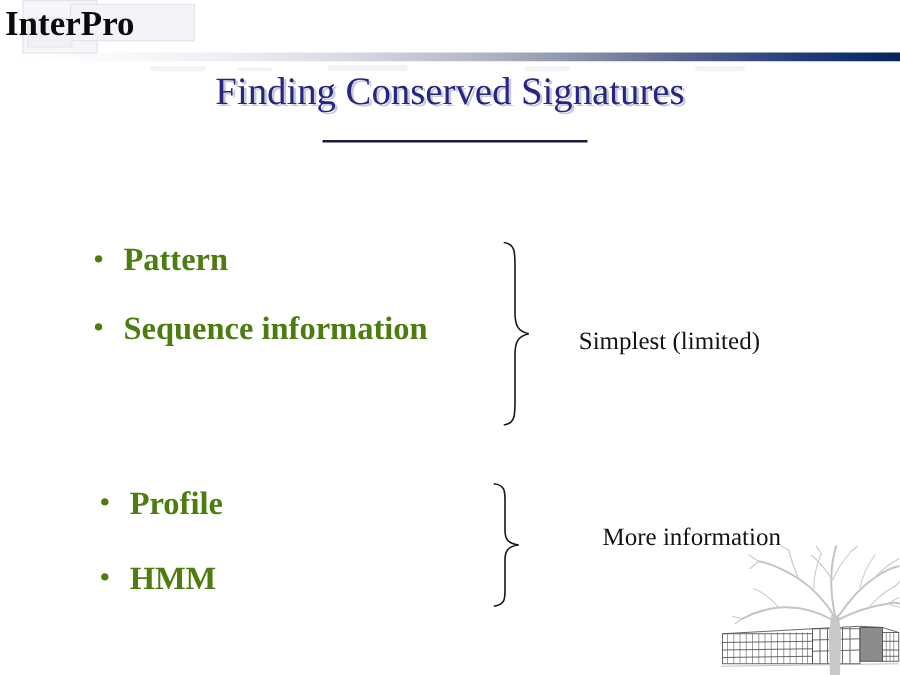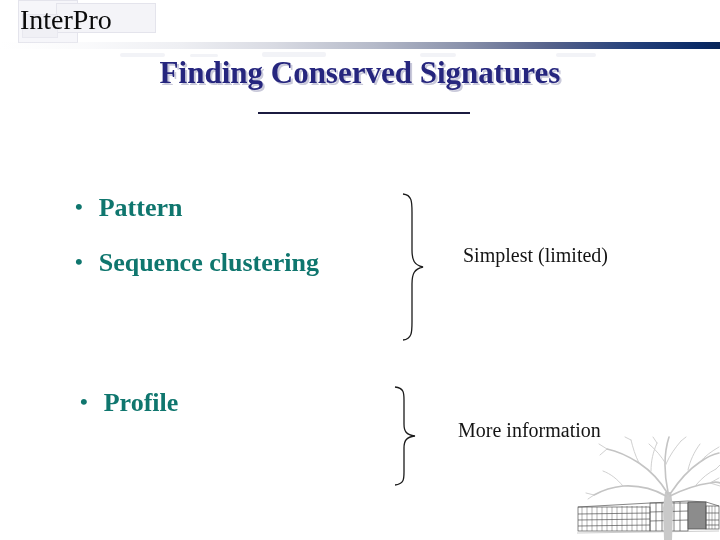--- a/index.html
+++ b/index.html
@@ -13,57 +13,57 @@
   .ghost2{left:56px;top:3px;width:98px;height:28px;background:#f4f4f8;}
   .ghost3{left:22px;top:14px;width:34px;height:22px;background:#f0f0f5;border-color:#e8e8ef;}
   .smudge{position:absolute;background:#f2f3f7;border-radius:2px;}
   .sm1{left:120px;top:53px;width:45px;height:4px;}
   .sm2{left:190px;top:54px;width:28px;height:3px;}
   .sm3{left:262px;top:52px;width:64px;height:5px;}
   .sm4{left:420px;top:53px;width:36px;height:4px;}
   .sm5{left:556px;top:53px;width:40px;height:4px;}
 
   .logo{
-    position:absolute;left:20px;top:4px;font-size:28px;line-height:32px;
-    color:#0b0b0b;letter-spacing:0px;
+    position:absolute;left:4px;top:4px;font-size:28px;line-height:32px;
+    color:#0b0b0b;letter-spacing:0px;font-weight:bold;
   }
   .bar{
     position:absolute;left:0;top:42px;width:720px;height:7px;
     background:linear-gradient(90deg,
       rgba(255,255,255,0) 0%, rgba(240,241,245,0.35) 12%,
       #eeeff3 25%, #d9dbe3 38%, #b5bac9 52%, #8b93ac 64%,
       #57638c 76%, #24407a 88%, #0a2a66 97%, #082458 100%);
   }
   .title{
     position:absolute;left:0;top:55px;width:720px;margin:0;
-    text-align:center;font-size:31px;line-height:36px;font-weight:bold;
+    text-align:center;font-size:31px;line-height:36px;font-weight:normal;
     color:#26267e;text-shadow:2px 2px 0 #c9c9da;
   }
   .title-underline{
     position:absolute;left:258px;top:112px;width:212px;height:0;
     border-top:2px solid #1b1b40;
   }
   .bullets{
     position:absolute;margin:0;padding:0;list-style:none;
-    font-weight:bold;font-size:26px;color:#0f766e;
+    font-weight:bold;font-size:26px;color:#4d7c0f;
   }
   .bullets li{line-height:30px;margin-bottom:24px;white-space:nowrap;}
   .g1{left:75px;top:193px;}
   .g2{left:80px;top:388px;}
   .g2 li{margin-bottom:29px;}
   .bullet{display:inline-block;font-size:22px;margin-right:16px;position:relative;top:-2px;}
 
   .brace{position:absolute;overflow:visible;}
   .brace1{left:401px;top:192px;width:24px;height:150px;}
   .brace2{left:393px;top:385px;width:24px;height:102px;}
   .brace path{stroke:#1b1b1b;fill:none;}
 
   .annotation{position:absolute;font-size:20px;line-height:24px;color:#141414;white-space:nowrap;}
-  .a1{left:463px;top:243px;text-align:right;}
-  .a2{left:458px;top:418px;}
+  .a1{left:463px;top:261px;text-align:right;}
+  .a2{left:482px;top:418px;}
 
   .artwork{position:absolute;left:573px;top:436px;width:147px;height:104px;}
 </style>
 </head>
 <body>
 
 <div class="slide">
 
   <div class="ghost ghost1"></div>
   <div class="ghost ghost2"></div>
@@ -79,32 +79,35 @@
   <div class="smudge sm5"></div>
 
   <h1 class="title">Finding Conserved Signatures</h1>
   <div class="title-underline"></div>
 
   <ul class="bullets g1">
     <li>
       <span class="bullet">•</span><span>Pattern</span>
     </li>
     <li>
-      <span class="bullet">•</span><span>Sequence clustering</span>
+      <span class="bullet">•</span><span>Sequence information</span>
     </li>
   </ul>
 
   <svg class="brace brace1" viewBox="0 0 24 150" preserveAspectRatio="none">
     <path vector-effect="non-scaling-stroke" stroke-width="1.3" d="M2 2 C11 3 11 10 11 20 L11 58 C11 68 13 73 22 75 C13 77 11 82 11 92 L11 130 C11 140 11 147 2 148"></path>
   </svg>
   <div class="annotation a1">Simplest (limited)</div>
 
   <ul class="bullets g2">
     <li>
       <span class="bullet">•</span><span>Profile</span>
+    </li>
+    <li>
+      <span class="bullet">•</span><span>HMM</span>
     </li>
   </ul>
 
   <svg class="brace brace2" viewBox="0 0 24 102" preserveAspectRatio="none">
     <path vector-effect="non-scaling-stroke" stroke-width="1.3" d="M2 2 C11 3 11 8 11 15 L11 39 C11 46 13 50 22 51 C13 52 11 56 11 63 L11 87 C11 94 11 99 2 100"></path>
   </svg>
   <div class="annotation a2">More information</div>
 
   <svg class="artwork" viewBox="0 0 147 104">
 

